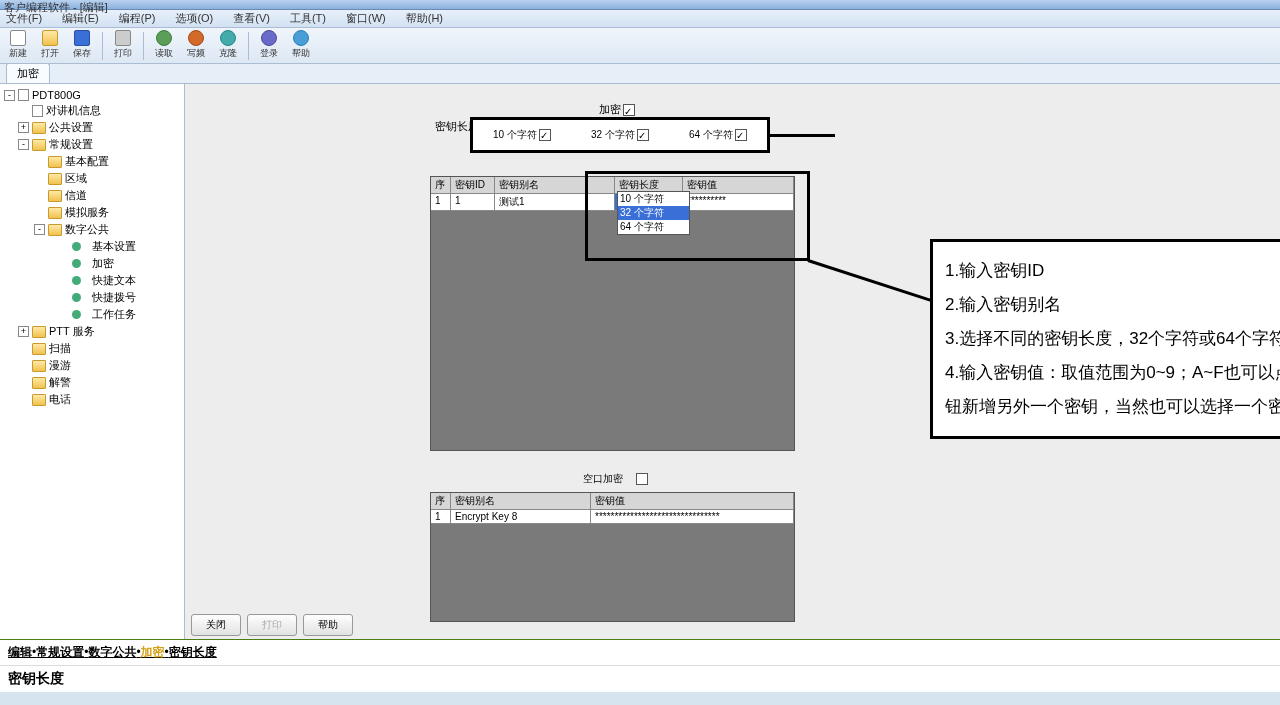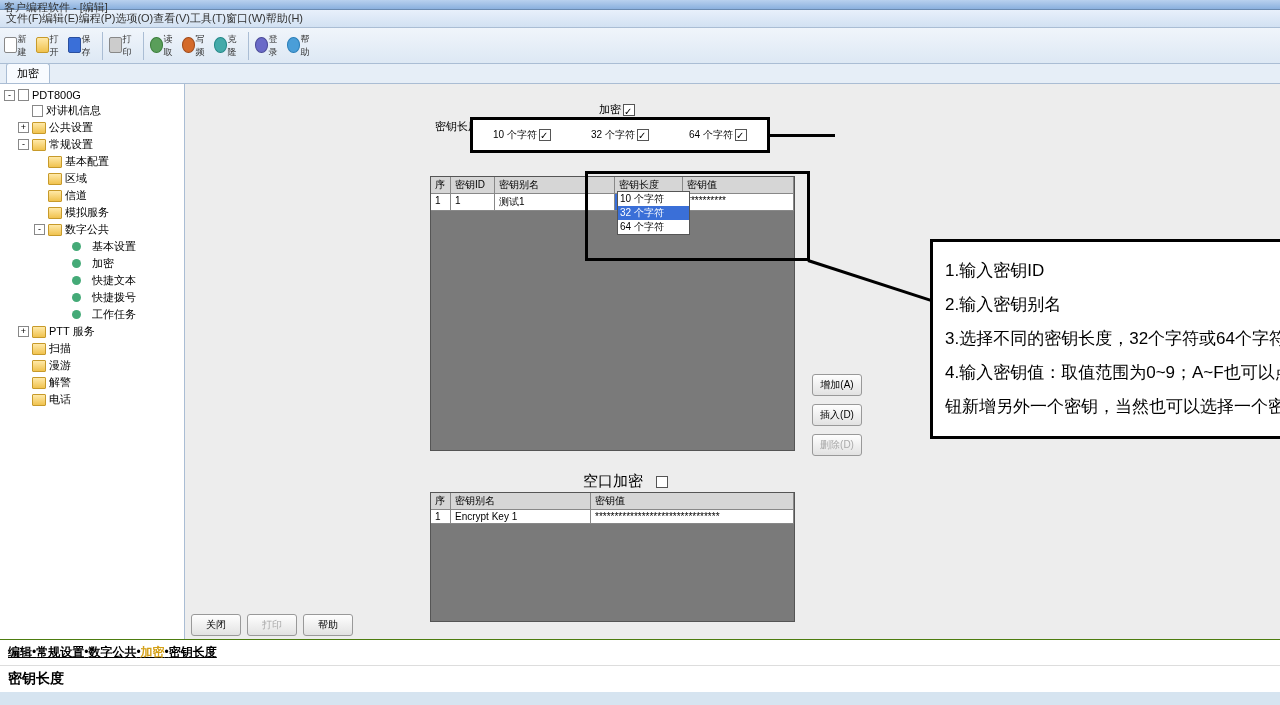--- a/index.html
+++ b/index.html
@@ -17,39 +17,39 @@
   border-bottom: 1px solid #6a8ab0;
   font-size: 11px;
   padding: 0 4px;
   color: #333;
 }
 .menubar {
   background: linear-gradient(#e8f0fb, #d2e1f2);
   height: 18px;
   border-bottom: 1px solid #aabdd4;
   display: flex;
-  gap: 0;
+  gap: 20px;
   padding: 8px 6px;
   align-items: center;
   font-size: 11px;
   color: #333;
 }
 .menubar span { cursor: default; }
 .toolbar {
   background: linear-gradient(#f0f5fb, #dde8f4);
   height: 36px;
   border-bottom: 1px solid #aabdd4;
   display: flex;
   align-items: center;
   gap: 4px;
   padding: 0 4px;
 }
 .tb-btn {
   display: flex;
-  flex-direction: row;
+  flex-direction: column;
   align-items: center;
   width: 28px;
   height: 32px;
   font-size: 9px;
   cursor: pointer;
   color: #333;
 }
 .tb-btn .ic {
   width: 16px; height: 16px;
   border-radius: 2px;
@@ -272,21 +272,21 @@
   background: #fff;
   padding: 12px 12px;
   font-size: 17px;
   line-height: 2.0;
 }
 
 .air-row {
   position: absolute;
   top: 388px;
   left: 398px;
-  font-size: 15px;
+  font-size: 10px;
   display: flex;
   align-items: center;
   gap: 13px;
 }
 
 .tbl2-wrap {
   position: absolute;
   top: 408px;
   left: 245px;
   width: 365px;
@@ -553,40 +553,35 @@
 
     <div class="anno-lead-diag" style="top:175px;left:623px;transform:rotate(18deg);width:130px;"></div>
 
     <div class="anno-main-box">
       <div>1.输入密钥ID</div>
       <div>2.输入密钥别名</div>
       <div>3.选择不同的密钥长度，32个字符或64个字符</div>
       <div>4.输入密钥值：取值范围为0~9；A~F也可以点击增加按钮新增另外一个密钥，当然也可以选择一个密钥删除。</div>
     </div>
 
-    <div class="tbl-btns">
-      <div class="wbtn">增加(A)</div>
-      <div class="wbtn">插入(D)</div>
-      <div class="wbtn dim">删除(D)</div>
-    </div>
 
     <div class="air-row">
       <span>空口加密</span>
       <span class="chk"></span>
     </div>
 
     <div class="tbl2-wrap">
       <div class="tbl2-head">
         <div class="c2-seq">序</div>
         <div class="c2-alias">密钥别名</div>
         <div class="c2-val">密钥值</div>
       </div>
       <div class="tbl2-row">
         <div class="c2-seq">1</div>
-        <div class="c2-alias">Encrypt Key 1</div>
+        <div class="c2-alias">Encrypt Key 8</div>
         <div class="c2-val">********************************</div>
       </div>
     </div>
 
     <div class="btm-btns">
       <div class="wbtn">关闭</div>
       <div class="wbtn dim">打印</div>
       <div class="wbtn">帮助</div>
     </div>
 

